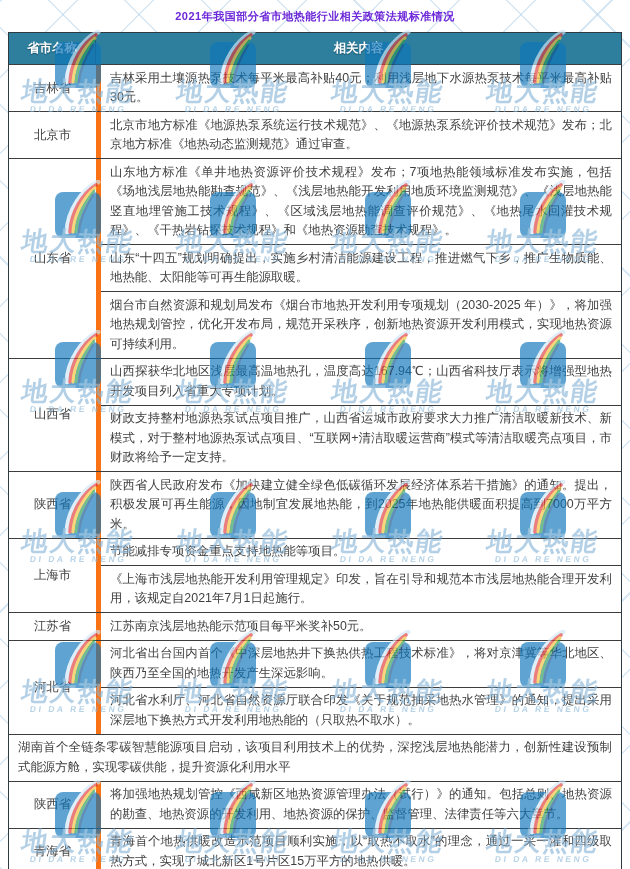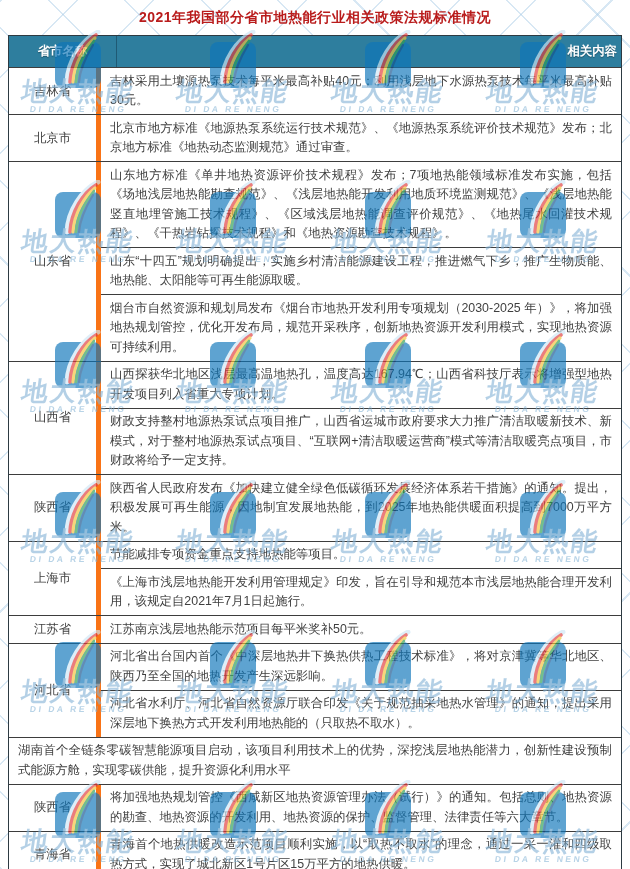--- a/index.html
+++ b/index.html
@@ -11,34 +11,34 @@
     font-family: "Liberation Sans", sans-serif;
     background-color: #ffffff;
     background-image:
       repeating-linear-gradient(45deg,  rgba(168,203,230,0.45) 0 1.5px, transparent 1.5px 54px),
       repeating-linear-gradient(135deg, rgba(168,203,230,0.45) 0 1.5px, transparent 1.5px 54px);
   }
   .title {
     position: relative; z-index: 2;
     margin: 9px 10px 8px 10px;
     text-align: center;
-    font-size: 14px; font-weight: bold;
-    color: #b91c1c; letter-spacing: 0.5px;
+    font-size: 11px; font-weight: bold;
+    color: #6d28d9; letter-spacing: 0.5px;
   }
   .tbl {
     position: relative; z-index: 2;
     margin: 0 8px;
     background: #ffffff;
     border: 1px solid #2d3a42;
     font-size: 12.4px; color: #3f3f3f;
   }
   .thead { display: flex; background: #2e7e9e; color: #ffffff; font-weight: bold; text-shadow: 0 1px 1px rgba(0,0,0,0.35); }
   .th { padding: 7px 4px; text-align: center; }
-  .th-prov { width: 108px; border-right: 1px solid #1f5a74; }
-  .th-content { flex: 1; text-align: right; }
+  .th-prov { width: 87px; border-right: 1px solid #1f5a74; }
+  .th-content { flex: 1; }
   .row { display: flex; border-top: 1px solid #3d3d3d; }
   .cell-prov {
     width: 92px; flex: 0 0 92px;
     display: flex; align-items: center; justify-content: center;
     border-right: 5px solid #f97316;
     padding: 3px 2px; 
   }
   .cell-content { flex: 1; display: flex; flex-direction: column; }
   .sub {
     padding: 3.5px 9px;

